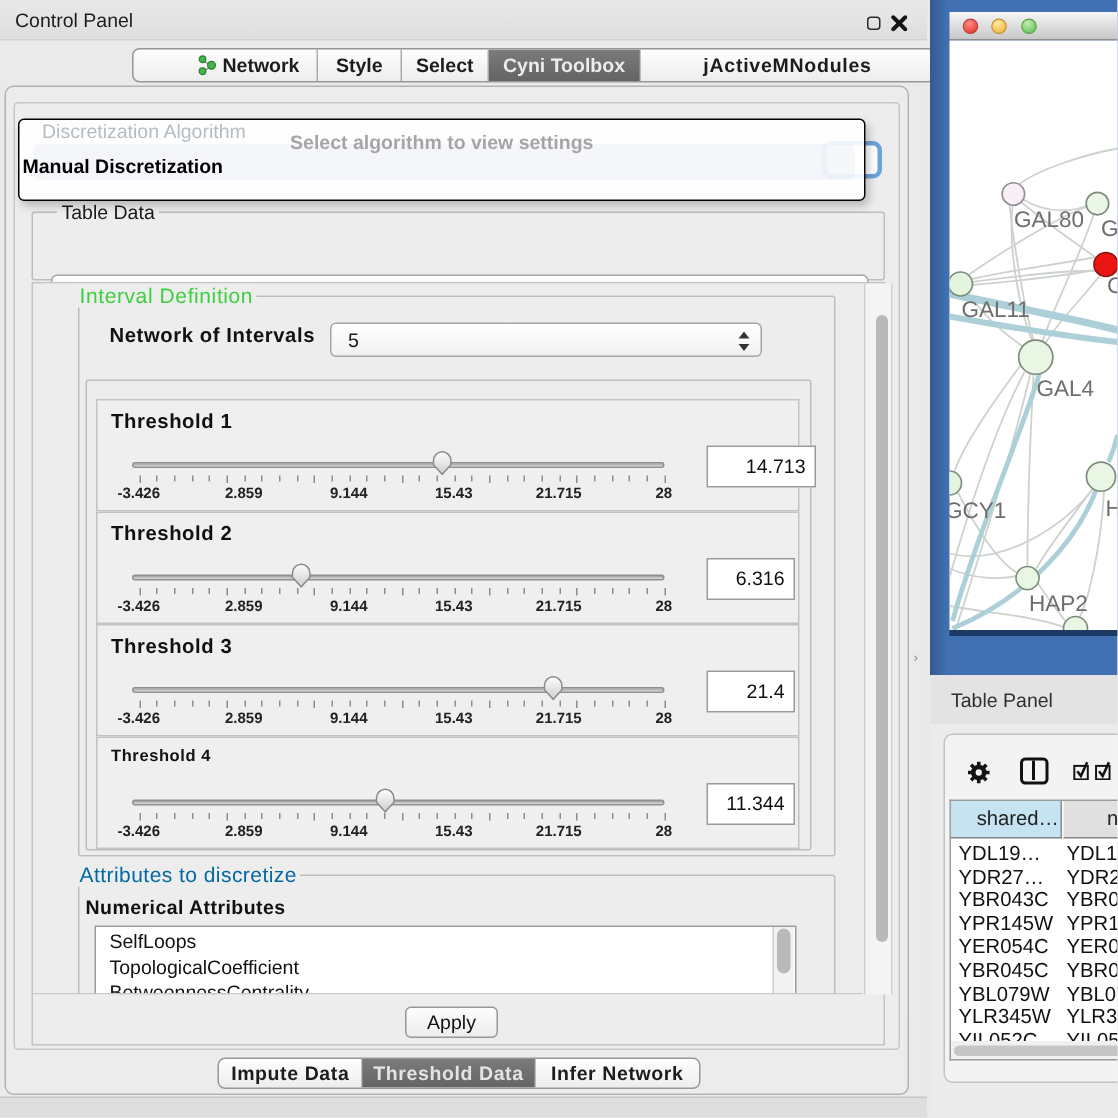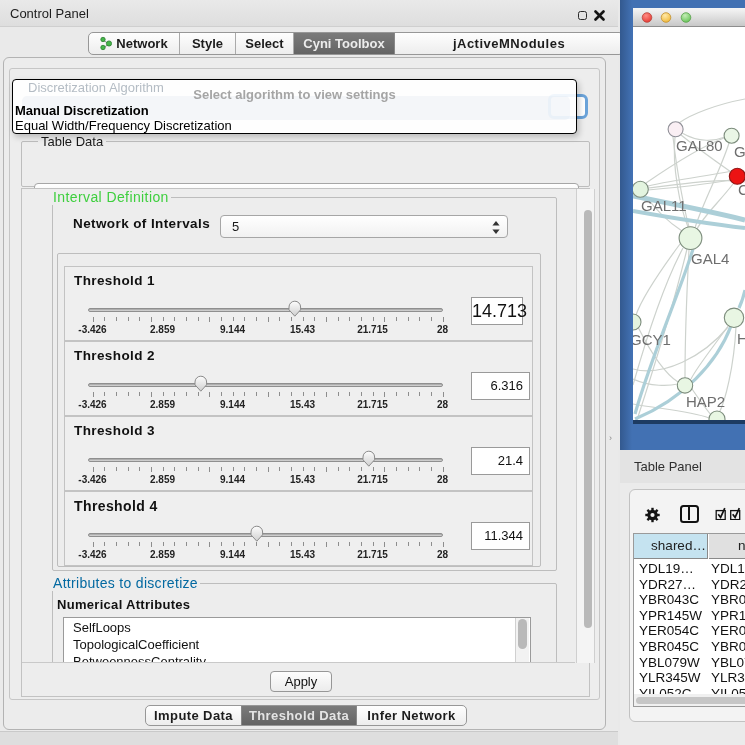--- a/index.html
+++ b/index.html
@@ -20,21 +20,21 @@
   <div class="abs" style="left:0;top:0;width:618px;height:27px;background:linear-gradient(#e9e9e9,#dedede);border-bottom:1px solid #cfcfcf;"></div>
   <div class="abs" style="left:10px;top:6px;font-size:13px;color:#1d1d1d;">Control Panel</div>
   <div class="abs" style="left:578px;top:11px;width:9px;height:9px;border:1.6px solid #2a2a2a;border-radius:2.5px;"></div>
   <svg class="abs" style="left:594px;top:10px;" width="11" height="11" viewBox="0 0 11 11">
         <g stroke="#141414" stroke-width="2.6" stroke-linecap="round">
           <line x1="1.5" y1="1.5" x2="9.5" y2="9.5"></line>
           <line x1="9.5" y1="1.5" x2="1.5" y2="9.5"></line>
         </g>
       </svg>
 
-  <div class="abs" id="toptabs" style="left:88px;top:32px;width:536px;height:23px;border:1px solid #979797;border-radius:5px;background:linear-gradient(#fefefe,#ededed);display:flex;overflow:hidden;">
+  <div class="abs" id="toptabs" style="left:88px;top:32px;width:536px;height:23px;border:1px solid #979797;border-radius:5px;background:linear-gradient(#fefefe,#ededed);display:flex;overflow:hidden;padding-left:32px;">
     <div style="flex:0 0 91px;display:flex;align-items:center;justify-content:center;border-right:1px solid #aaa;font-size:13px;font-weight:bold;color:#1c1c1c;">
       <svg width="12" height="15" style="margin-right:4px" viewBox="0 0 12 15">
         <line x1="3" y1="4" x2="9" y2="8" stroke="#8a8a8a" stroke-width="1"></line>
         <line x1="3" y1="12" x2="9" y2="8" stroke="#8a8a8a" stroke-width="1"></line>
         <circle cx="3" cy="3.5" r="2.2" fill="#45b64a" stroke="#2c7d30" stroke-width="0.8"></circle>
         <circle cx="3" cy="11.5" r="2.2" fill="#45b64a" stroke="#2c7d30" stroke-width="0.8"></circle>
         <circle cx="9" cy="7.5" r="2.6" fill="#45b64a" stroke="#2c7d30" stroke-width="0.8"></circle>
       </svg>Network</div>
     <div style="flex:0 0 56px;display:flex;align-items:center;justify-content:center;border-right:1px solid #aaa;font-size:13px;font-weight:bold;color:#1c1c1c;">Style</div>
     <div style="flex:0 0 58px;display:flex;align-items:center;justify-content:center;border-right:1px solid #aaa;font-size:13px;font-weight:bold;color:#1c1c1c;">Select</div>
@@ -119,21 +119,21 @@
               <div style="position:absolute;left:352.5px;top:57px;width:50px;text-align:center;font-size:10px;font-weight:bold;color:#222;">28</div>
               <svg style="position:absolute;left:222.7px;top:33px;" width="14" height="17" viewBox="0 0 14 17">
                 <defs>
                   <linearGradient id="thg0" x1="0" y1="0" x2="0" y2="1">
                     <stop offset="0" stop-color="#fdfdfd"></stop>
                     <stop offset="1" stop-color="#cfcfcf"></stop>
                   </linearGradient>
                 </defs>
                 <path d="M 1.0,7.0 a 5.8,5.8 0 0 1 11.6,0 l 0,2.8 -5.8,6.4 -5.8,-6.4 z" fill="url(#thg0)" stroke="#8b8b8b" stroke-width="1"></path>
               </svg>
-              <div style="position:absolute;left:406px;top:30px;width:52px;height:28px;background:#fff;border:1px solid #9a9a9a;font-size:18px;color:#111;text-align:right;line-height:26px;padding-right:6px;">14.713</div>
+              <div style="position:absolute;left:406px;top:30px;width:73px;height:28px;background:#fff;border:1px solid #9a9a9a;font-size:13px;color:#111;text-align:right;line-height:26px;padding-right:6px;">14.713</div>
             </div>
             <div class="abs" style="left:35px;top:152px;width:469px;height:75px;border:1px solid #c3c3c3;background:#efefef;">
               <div style="position:absolute;left:9px;top:6px;font-size:13.5px;letter-spacing:0.4px;font-weight:bold;color:#111;">Threshold 2</div>
               <div style="position:absolute;left:23px;top:41px;width:355px;height:4px;border-radius:2px;background:linear-gradient(#9f9f9f,#dcdcdc);border:1px solid #8f8f8f;"></div>
               <div style="position:absolute;left:27.5px;top:50px;width:1px;height:5px;background:#8d8d8d;"></div>
               <div style="position:absolute;left:39.2px;top:50px;width:1px;height:3.5px;background:#8d8d8d;"></div>
               <div style="position:absolute;left:50.8px;top:50px;width:1px;height:3.5px;background:#8d8d8d;"></div>
               <div style="position:absolute;left:62.5px;top:50px;width:1px;height:3.5px;background:#8d8d8d;"></div>
               <div style="position:absolute;left:74.2px;top:50px;width:1px;height:3.5px;background:#8d8d8d;"></div>
               <div style="position:absolute;left:85.8px;top:50px;width:1px;height:5px;background:#8d8d8d;"></div>
@@ -224,21 +224,21 @@
                   <linearGradient id="thg2" x1="0" y1="0" x2="0" y2="1">
                     <stop offset="0" stop-color="#fdfdfd"></stop>
                     <stop offset="1" stop-color="#cfcfcf"></stop>
                   </linearGradient>
                 </defs>
                 <path d="M 1.0,7.0 a 5.8,5.8 0 0 1 11.6,0 l 0,2.8 -5.8,6.4 -5.8,-6.4 z" fill="url(#thg2)" stroke="#8b8b8b" stroke-width="1"></path>
               </svg>
               <div style="position:absolute;left:406px;top:30px;width:59px;height:28px;background:#fff;border:1px solid #9a9a9a;font-size:13px;color:#111;text-align:right;line-height:26px;padding-right:6px;">21.4</div>
             </div>
             <div class="abs" style="left:35px;top:302px;width:469px;height:75px;border:1px solid #c3c3c3;background:#efefef;">
-              <div style="position:absolute;left:9px;top:6px;font-size:14px;letter-spacing:0.4px;font-weight:bold;color:#111;">Threshold 4</div>
+              <div style="position:absolute;left:9px;top:6px;font-size:11px;letter-spacing:0.4px;font-weight:bold;color:#111;">Threshold 4</div>
               <div style="position:absolute;left:23px;top:41px;width:355px;height:4px;border-radius:2px;background:linear-gradient(#9f9f9f,#dcdcdc);border:1px solid #8f8f8f;"></div>
               <div style="position:absolute;left:27.5px;top:50px;width:1px;height:5px;background:#8d8d8d;"></div>
               <div style="position:absolute;left:39.2px;top:50px;width:1px;height:3.5px;background:#8d8d8d;"></div>
               <div style="position:absolute;left:50.8px;top:50px;width:1px;height:3.5px;background:#8d8d8d;"></div>
               <div style="position:absolute;left:62.5px;top:50px;width:1px;height:3.5px;background:#8d8d8d;"></div>
               <div style="position:absolute;left:74.2px;top:50px;width:1px;height:3.5px;background:#8d8d8d;"></div>
               <div style="position:absolute;left:85.8px;top:50px;width:1px;height:5px;background:#8d8d8d;"></div>
               <div style="position:absolute;left:97.5px;top:50px;width:1px;height:3.5px;background:#8d8d8d;"></div>
               <div style="position:absolute;left:109.2px;top:50px;width:1px;height:3.5px;background:#8d8d8d;"></div>
               <div style="position:absolute;left:120.8px;top:50px;width:1px;height:3.5px;background:#8d8d8d;"></div>
@@ -311,21 +311,20 @@
   </div>
 
   <div class="abs" style="left:0;top:731px;width:618px;height:14px;background:#dedede;border-top:1px solid #c9c9c9;"></div>
 </div>
 
 <div class="abs" id="popup" style="left:12px;top:79px;width:565px;height:55px;background:rgba(255,255,255,0.9);border-radius:4px;box-shadow:2px 3px 6px rgba(0,0,0,0.22);border:1px solid #000000;">
   <div style="position:absolute;left:9px;top:16px;width:548px;height:24px;background:rgba(222,230,238,0.30);border-radius:5px;"></div>
   <div style="position:absolute;left:15px;top:0;font-size:13px;color:#b4bcc4;">Discretization Algorithm</div>
   <div style="position:absolute;left:0;top:7px;width:100%;text-align:center;font-size:13px;font-weight:bold;color:#a5a5a5;">Select algorithm to view settings</div>
   <div style="position:absolute;left:2px;top:23px;font-size:13px;font-weight:bold;color:#000;">Manual Discretization</div>
-  <div style="position:absolute;left:2px;top:38px;font-size:13px;color:#000;">Equal Width/Frequency Discretization</div>
 </div>
 
 <div class="abs" style="left:609px;top:433px;font-size:9px;color:#8a8a8a;">›</div>
 
 <div class="abs" id="netwin" style="left:620px;top:0;width:125px;height:450px;background:linear-gradient(90deg,#33598f,#4271b3 12px);"></div>
 <div class="abs" style="left:633px;top:420px;width:112px;height:4px;background:#1d3b62;"></div>
 
 <div class="abs" style="left:633px;top:8px;width:112px;height:19px;background:linear-gradient(#f6f6f6,#c8c8c8);border-bottom:1px solid #8e8e8e;">
   <svg width="112" height="19" viewBox="0 0 112 19">
     <defs>

